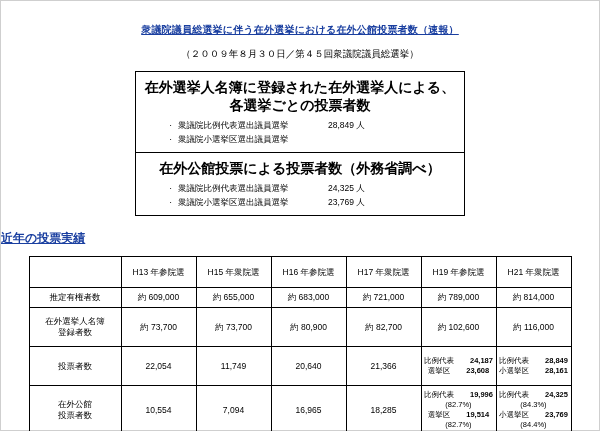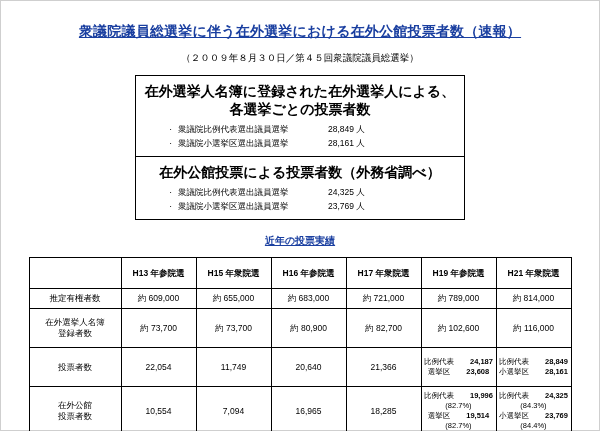--- a/index.html
+++ b/index.html
@@ -19,21 +19,21 @@
     position: relative;
     width: 600px;
     height: 431px;
     border: 1px solid #cfcfcf;
     box-sizing: border-box;
     background: #ffffff;
   }
   .title {
     text-align: center;
     margin-top: 22px;
-    font-size: 14px;
+    font-size: 10px;
     font-weight: bold;
     color: #1a3fa0;
     text-decoration: underline;
     letter-spacing: 0.2px;
   }
   .subtitle {
     text-align: center;
     margin-top: 11px;
     font-size: 9.5px;
     color: #000000;
@@ -70,43 +70,43 @@
     color: #000;
   }
   .sr-label {
     width: 150px;
   }
   .sr-value {
     width: 90px;
     text-align: left;
   }
   .section-title {
-    text-align: center;
+    text-align: left;
     margin-top: 14px;
-    font-size: 10px;
+    font-size: 12px;
     font-weight: bold;
     color: #1a3fa0;
     text-decoration: underline;
   }
   table.main {
     margin: 9px auto 0 auto;
     border-collapse: collapse;
     width: 542px;
     table-layout: fixed;
   }
   table.main th, table.main td {
     border: 1px solid #000000;
     text-align: center;
     vertical-align: middle;
     font-size: 8.5px;
     padding: 4px 2px;
     line-height: 1.25;
   }
   table.main th {
-    font-weight: bold;
+    font-weight: normal;
     height: 22px;
   }
   table.main td.rowhead {
     font-size: 8.5px;
     line-height: 1.3;
   }
   col.c0 { width: 92px; }
   col.cx { width: 75px; }
   .row-tall td, .row-tall th { height: 30px; }
   .sub {
@@ -134,21 +134,20 @@
     <div class="summary-block top">
       <div class="summary-head">在外選挙人名簿に登録された在外選挙人による、各選挙ごとの投票者数</div>
       <div class="summary-row">
         <span class="bullet">・</span>
         <span class="sr-label">衆議院比例代表選出議員選挙</span>
         <span class="sr-value">28,849 人</span>
       </div>
       <div class="summary-row">
         <span class="bullet">・</span>
         <span class="sr-label">衆議院小選挙区選出議員選挙</span>
-        <span class="sr-value">28,161 人</span>
       </div>
     </div>
 
     <div class="summary-block">
       <div class="summary-head">在外公館投票による投票者数（外務省調べ）</div>
       <div class="summary-row">
         <span class="bullet">・</span>
         <span class="sr-label">衆議院比例代表選出議員選挙</span>
         <span class="sr-value">24,325 人</span>
       </div>

